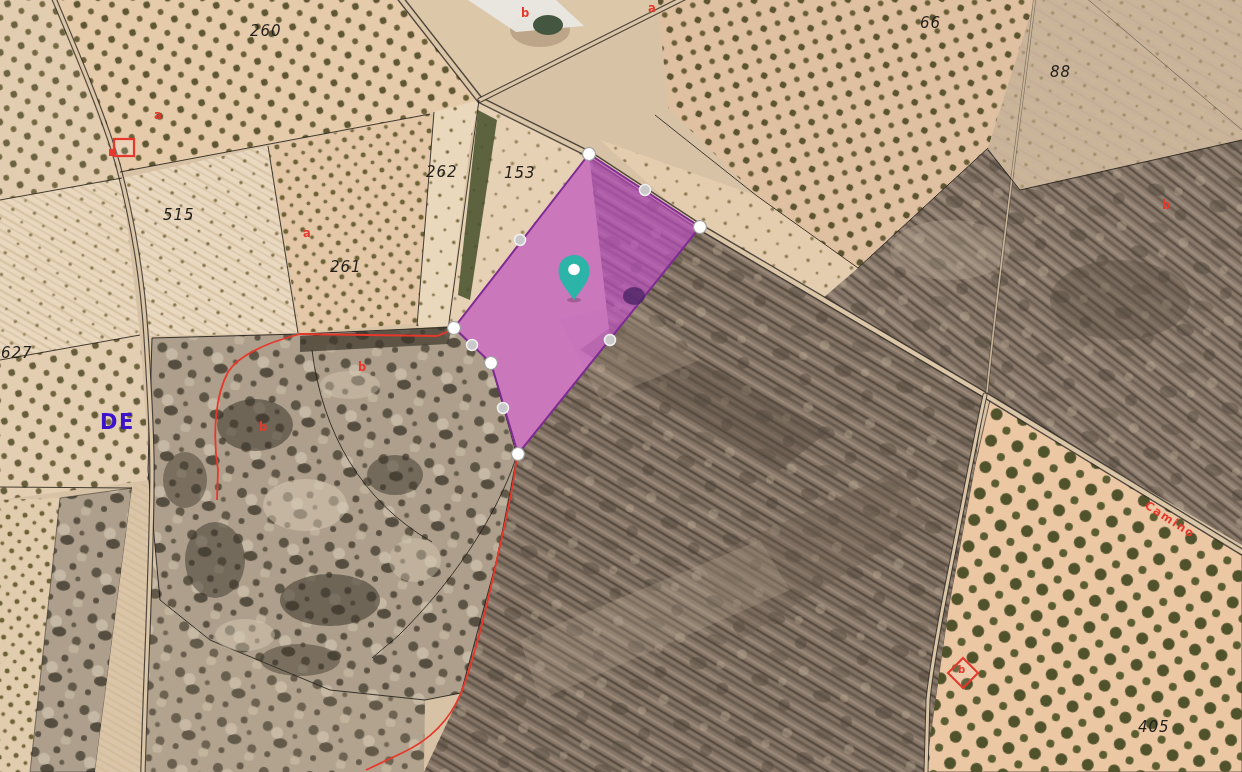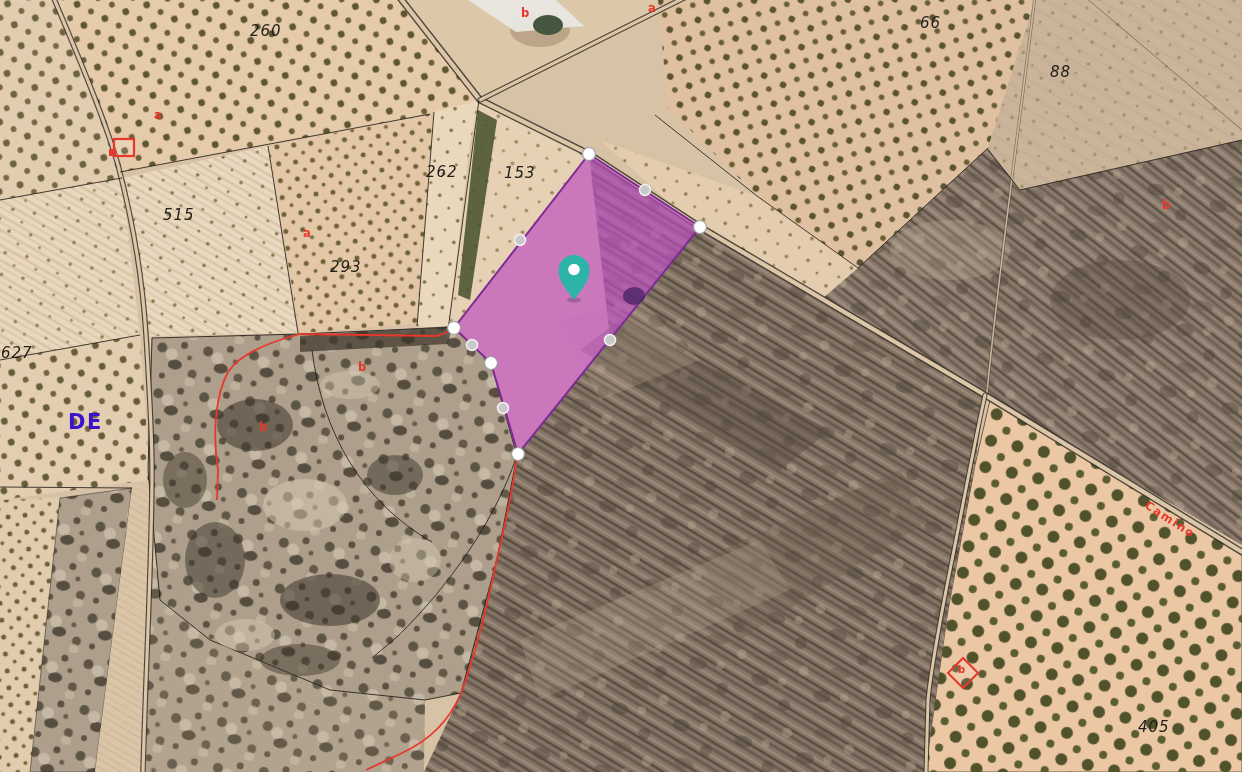--- a/index.html
+++ b/index.html
@@ -7,21 +7,21 @@
          font-family:"DejaVu Sans",sans-serif;background:#d8c2a5;}
   .stage svg{position:absolute;left:0;top:0;display:block;}
   .lbl{position:absolute;font-style:italic;font-size:15px;color:#23201c;
        letter-spacing:1px;white-space:nowrap;user-select:none;}
   .redm{position:absolute;font-size:11.5px;font-weight:600;color:#e8372b;
         white-space:nowrap;user-select:none;}
   .redm.small{font-size:10px;}
   .road-lbl{position:absolute;font-size:11.5px;font-weight:600;color:#e8372b;
         letter-spacing:1.5px;transform:rotate(33deg);transform-origin:0 0;white-space:nowrap;}
   .route-lbl{position:absolute;font-size:21px;font-weight:bold;color:#3a13cb;
-        letter-spacing:1.5px;white-space:nowrap;}
+        letter-spacing:1.5px;white-space:nowrap;margin-left:32px;}
 </style>
 </head>
 <body>
 
 <div class="stage">
 <svg width="1242" height="772" viewBox="0 0 1242 772">
   <defs>
     <pattern id="dotsA" width="17" height="17" patternUnits="userSpaceOnUse" patternTransform="rotate(-6)">
       <circle cx="5" cy="5" r="2.5" fill="#6d6236"></circle>
       <circle cx="13.5" cy="13.5" r="2" fill="#776a3f"></circle>
@@ -214,21 +214,21 @@
     <ellipse cx="574" cy="300" rx="7" ry="2.5" fill="#000000" fill-opacity=".2"></ellipse>
     <path d="M574,300 C565,287 558.5,281 558.5,270.5 A15.5,15.5 0 1 1 589.5,270.5 C589.5,281 583,287 574,300 Z" fill="#2BB4A7"></path>
     <circle cx="574" cy="269.5" r="5.8" fill="#ffffff"></circle>
   </g>
 </svg>
 
 <span class="lbl" style="left:250px;top:22px">260</span>
 <span class="lbl" style="left:163px;top:206px">515</span>
 <span class="lbl" style="left:426px;top:163px">262</span>
 <span class="lbl" style="left:504px;top:164px">153</span>
-<span class="lbl" style="left:330px;top:258px">293</span>
+<span class="lbl" style="left:330px;top:258px">261</span>
 <span class="lbl" style="left:1px;top:344px">627</span>
 <span class="lbl" style="left:920px;top:14px">66</span>
 <span class="lbl" style="left:1050px;top:63px">88</span>
 <span class="lbl" style="left:1138px;top:718px">405</span>
 
 <span class="redm" style="left:521px;top:6px">b</span>
 <span class="redm" style="left:648px;top:1px">a</span>
 <span class="redm" style="left:154px;top:108px">a</span>
 <span class="redm" style="left:303px;top:226px">a</span>
 <span class="redm" style="left:358px;top:360px">b</span>

